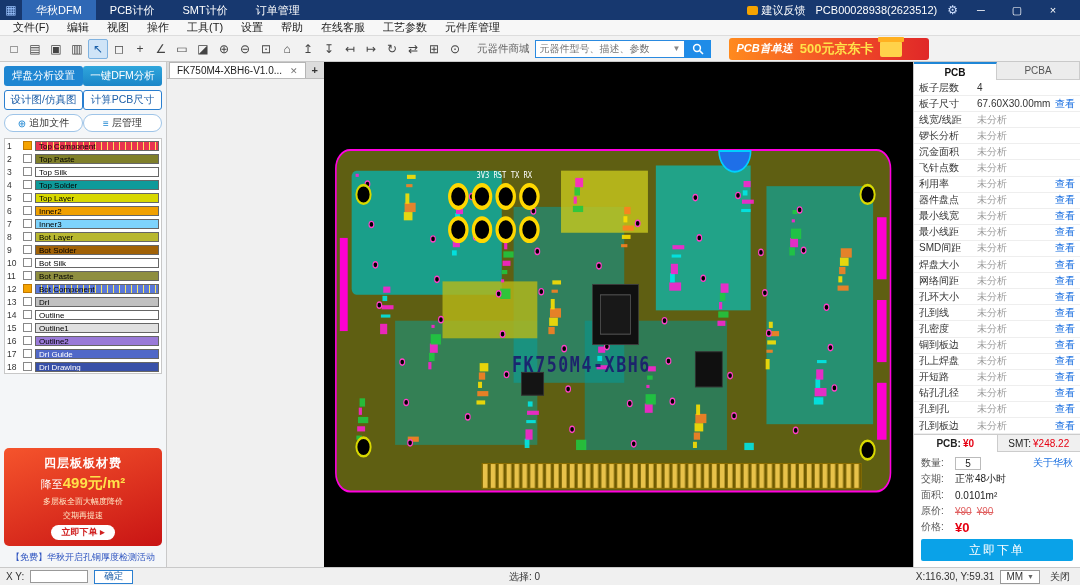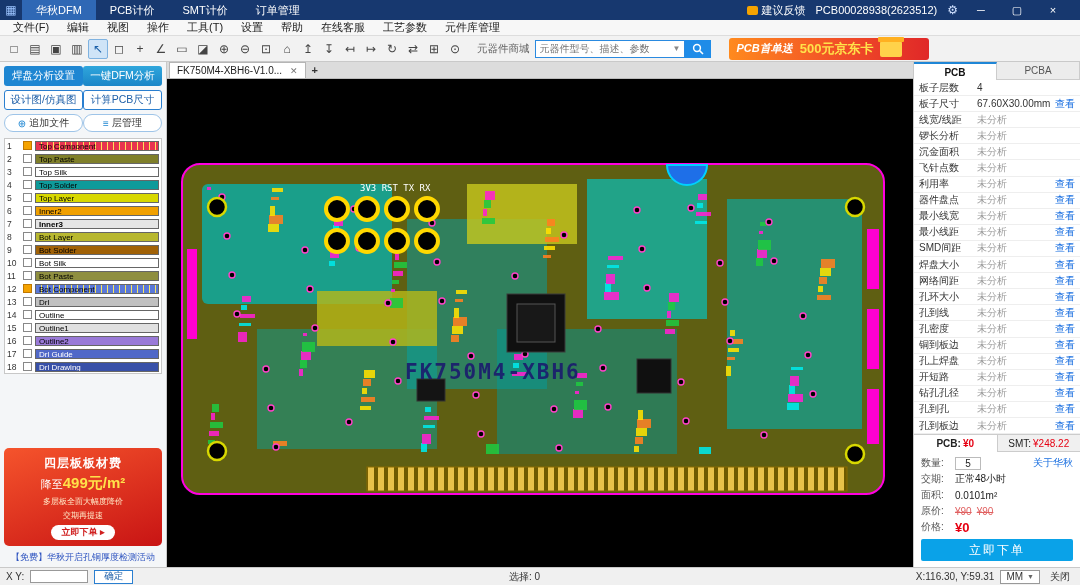--- a/index.html
+++ b/index.html
@@ -59,21 +59,21 @@
   .layer-swatch.speckle { background-image:repeating-linear-gradient(90deg, rgba(0,0,0,0) 0 5px, rgba(255,235,90,.95) 5px 6px); }
   .promo-left { margin-top:auto; background:linear-gradient(160deg,#f5542c,#c81414); border-radius:5px; color:#fff; padding:7px 6px 6px; text-align:center; cursor:pointer; flex:0 0 auto; }
   .promo-left .t1 { font-size:12px; font-weight:bold; letter-spacing:1px; }
   .promo-left .t2 { margin-top:2px; font-size:11px; }
   .promo-left .t2 b { color:#ffe24a; font-size:15px; }
   .promo-left .tags { margin-top:3px; font-size:8px; color:#ffe9c8; }
   .promo-left .gobtn { margin:4px auto 0; width:64px; background:#fff; color:#d02020; border-radius:8px; font-size:9px; padding:1px 0; font-weight:bold; }
   .activity-link { font-size:9px; color:#2f55c0; margin-top:5px; text-align:center; cursor:pointer; white-space:nowrap; }
 
   
-  .center { flex:1; display:flex; flex-direction:column; min-width:0; }
+  .center { flex:1; display:flex; min-width:0; }
   .doc-tabs { height:17px; background:#dcdcdc; border-bottom:1px solid #bbb; display:flex; align-items:flex-end; padding-left:2px; flex:0 0 auto; }
   .doc-tab { background:#fff; height:16px; display:flex; align-items:center; gap:8px; padding:0 7px; font-size:10px; border:1px solid #b5b5b5; border-bottom:none; cursor:pointer; }
   .doc-close { color:#777; font-size:9px; cursor:pointer; }
   .new-tab { width:18px; height:16px; display:flex; align-items:center; justify-content:center; font-weight:bold; color:#333; cursor:pointer; }
   .canvas { flex:1; background:#000; position:relative; min-height:0; }
   .canvas svg { width:100%; height:100%; display:block; }
 
   
   .right-panel { width:167px; background:#fff; border-left:1px solid #c9c9c9; display:flex; flex-direction:column; font-size:10px; flex:0 0 auto; }
   .rp-tabs { display:flex; height:18px; background:#ececec; flex:0 0 auto; }
@@ -248,21 +248,21 @@
 
           <div class="layer-row">
             <span class="layer-num">6</span>
             <span class="layer-check"></span>
             <span class="layer-swatch" style="background-color: rgb(240, 160, 0); color: rgb(0, 0, 0);">Inner2</span>
           </div>
 
           <div class="layer-row">
             <span class="layer-num">7</span>
             <span class="layer-check"></span>
-            <span class="layer-swatch" style="background-color: #e5e5e5; color: rgb(0, 0, 0); font-weight: bold;">Inner3</span>
+            <span class="layer-swatch" style="background-color: #7dd3fc; color: rgb(0, 0, 0);">Inner3</span>
           </div>
 
           <div class="layer-row">
             <span class="layer-num">8</span>
             <span class="layer-check"></span>
             <span class="layer-swatch" style="background-color: rgb(184, 184, 48); color: rgb(0, 0, 0);">Bot Layer</span>
           </div>
 
           <div class="layer-row">
             <span class="layer-num">9</span>

